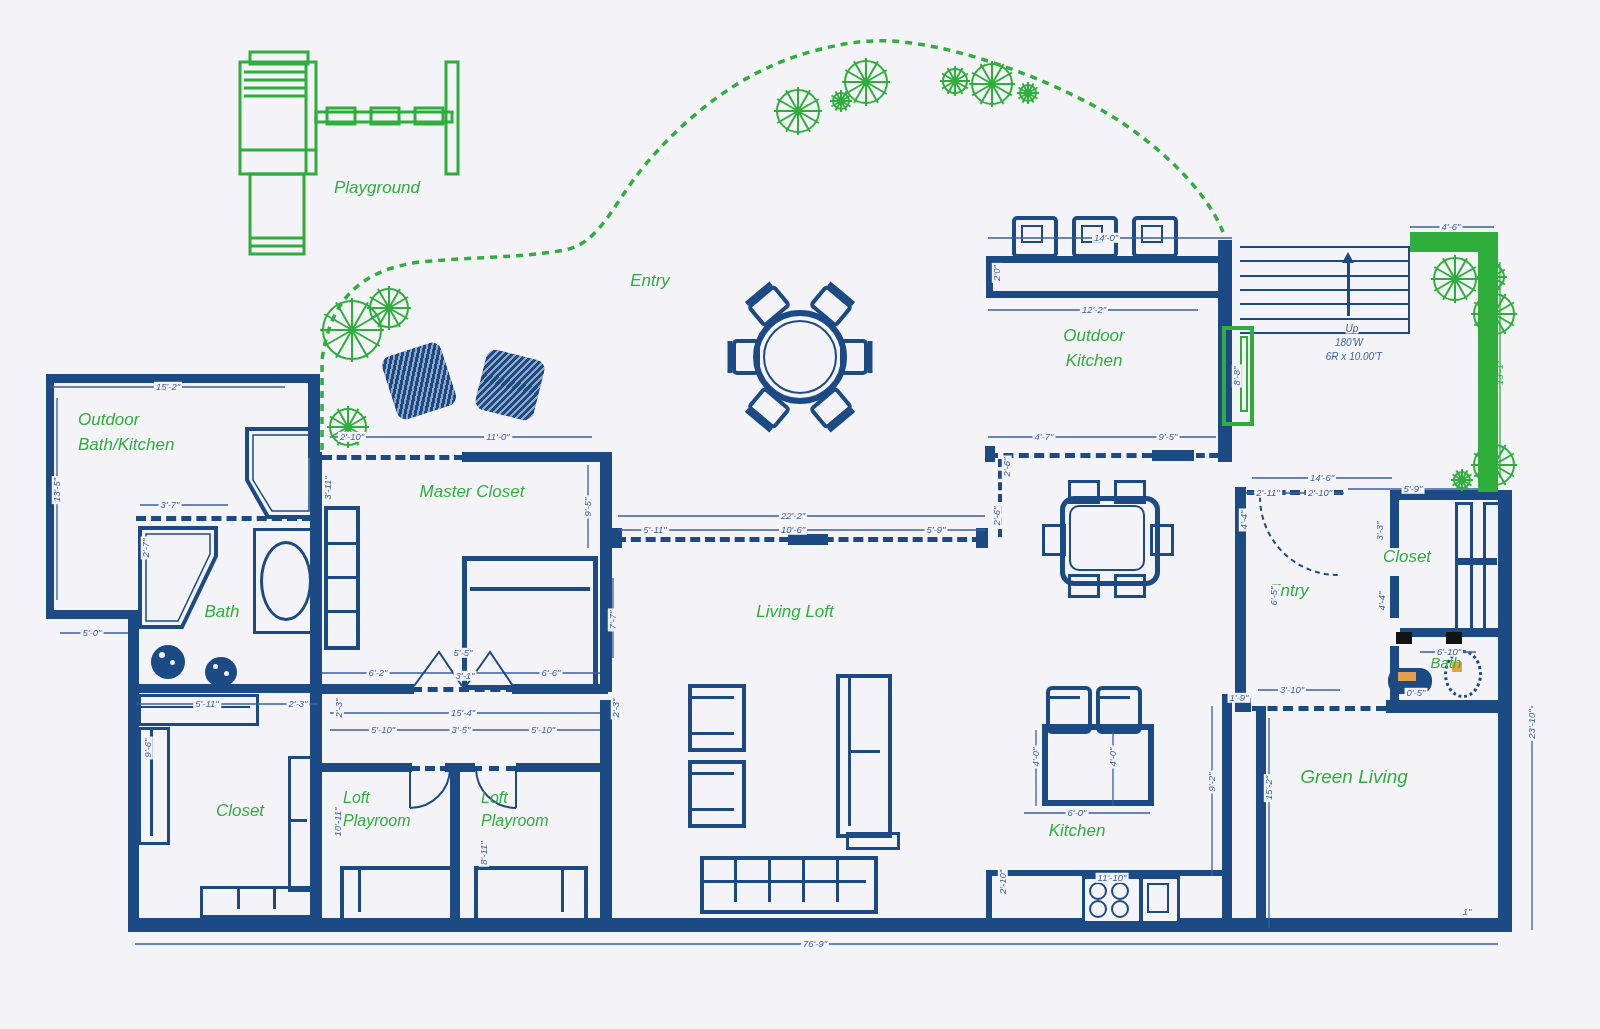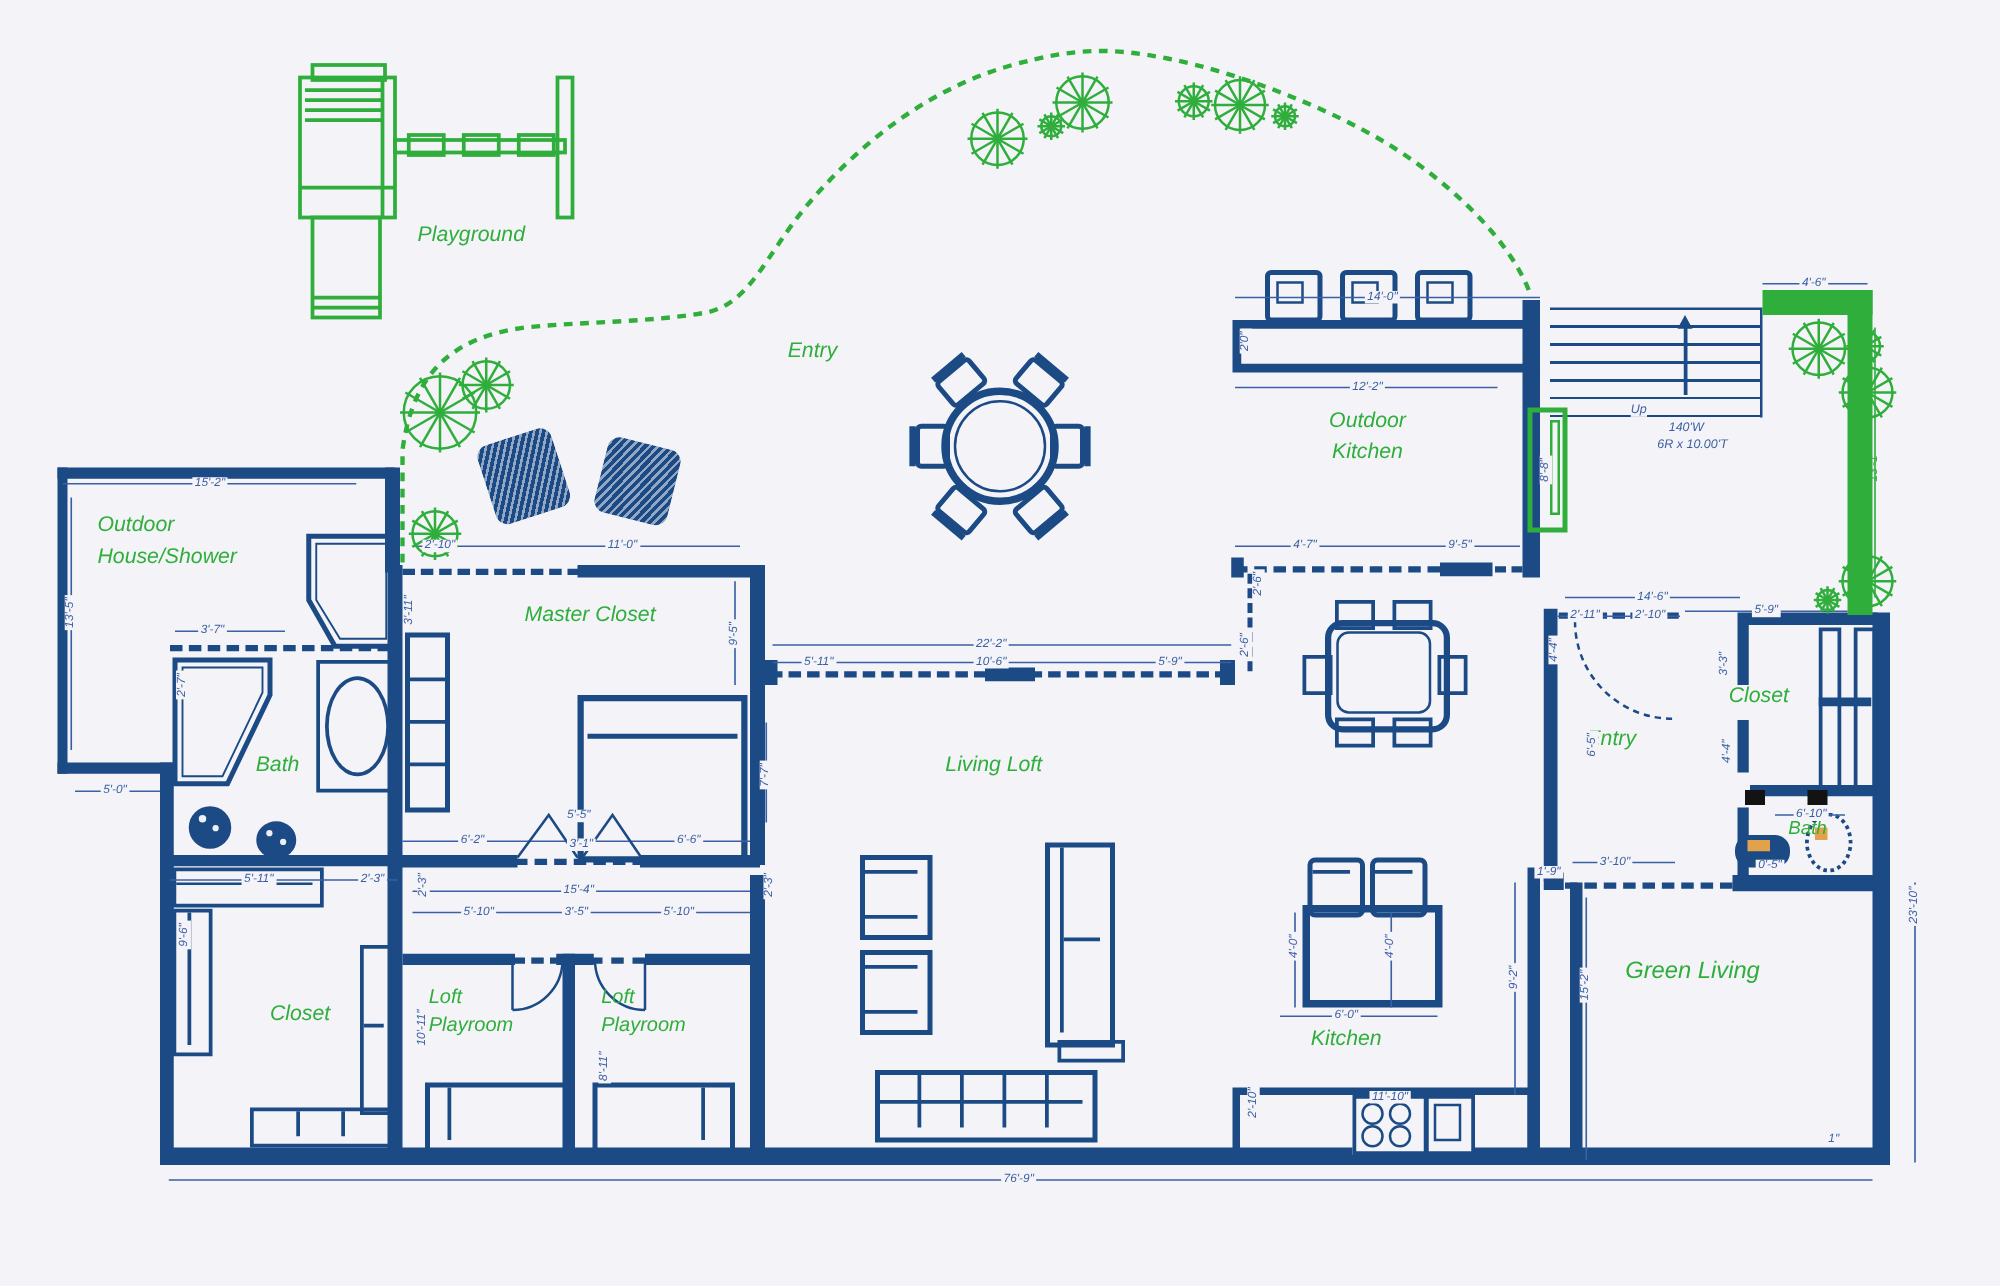--- a/index.html
+++ b/index.html
@@ -543,21 +543,21 @@
 
   <div id="anno">
       <div class="rlabel" style="left: 377px; top: 188px;">
         <div>Playground</div>
       </div>
       <div class="rlabel" style="left: 650px; top: 281px;">
         <div>Entry</div>
       </div>
       <div class="rlabel left" style="left: 78px; top: 408px;">
         <div>Outdoor</div>
-        <div>House/Shower</div>
+        <div>Bath/Kitchen</div>
       </div>
       <div class="rlabel" style="left: 222px; top: 612px;">
         <div>Bath</div>
       </div>
       <div class="rlabel" style="left: 472px; top: 492px;">
         <div>Master Closet</div>
       </div>
       <div class="rlabel" style="left: 795px; top: 612px;">
         <div>Living Loft</div>
       </div>
@@ -645,17 +645,17 @@
       <span class="dim" style="left: 1239px; top: 698px;">1'-9"</span>
       <span class="dim rot" style="left: 1532px; top: 724px;">23'-10"</span>
       <span class="dim rot" style="left: 1269px; top: 788px;">15'-2"</span>
       <span class="dim rot" style="left: 1212px; top: 782px;">9'-2"</span>
       <span class="dim rot" style="left: 1036px; top: 757px;">4'-0"</span>
       <span class="dim rot" style="left: 1113px; top: 757px;">4'-0"</span>
       <span class="dim" style="left: 1077px; top: 813px;">6'-0"</span>
       <span class="dim" style="left: 1112px; top: 878px;">11'-10"</span>
       <span class="dim rot" style="left: 1003px; top: 882px;">2'-10"</span>
       <span class="dim" style="left: 1467px; top: 912px;">1"</span>
-      <span class="note" style="left: 1311px; top: 328px;">Up</span>
-      <span class="note" style="left: 1349px; top: 342px;">140'W</span>
+      <span class="note" style="left: 1352px; top: 328px;">Up</span>
+      <span class="note" style="left: 1349px; top: 342px;">180'W</span>
       <span class="note" style="left: 1354px; top: 356px;">6R x 10.00'T</span>
     </div>
 </div>
 
 </body></html>

